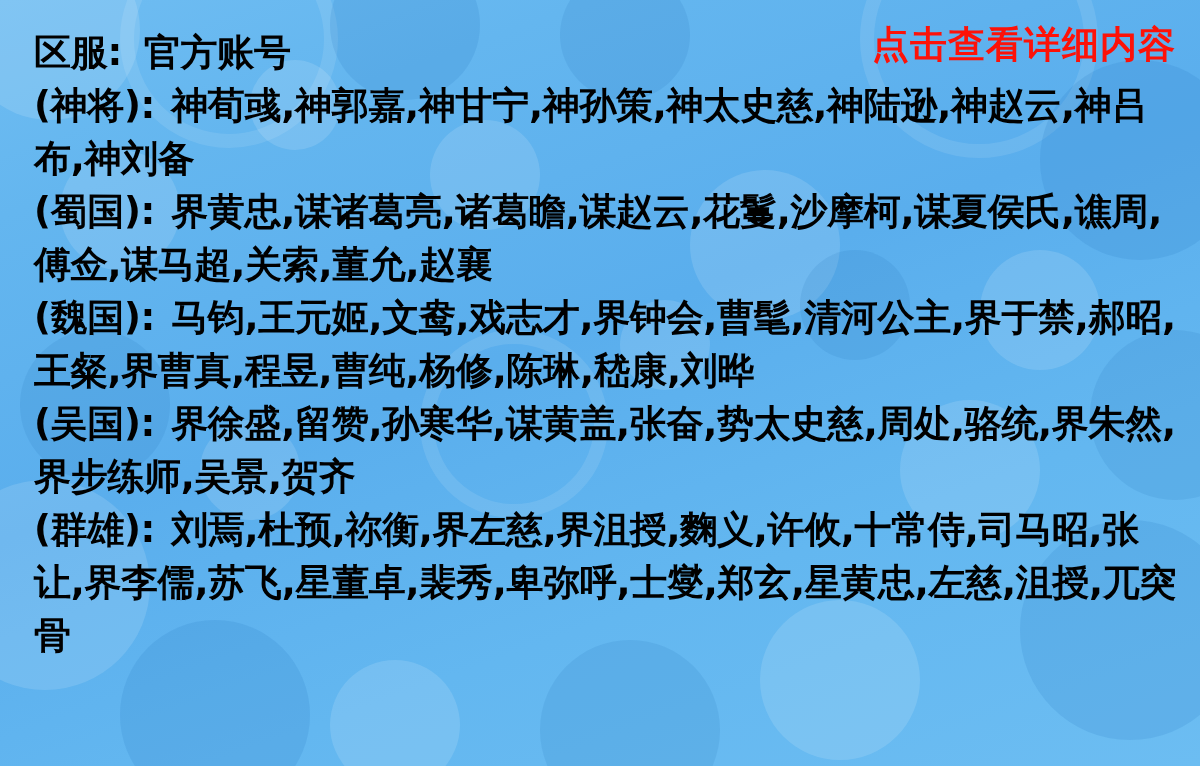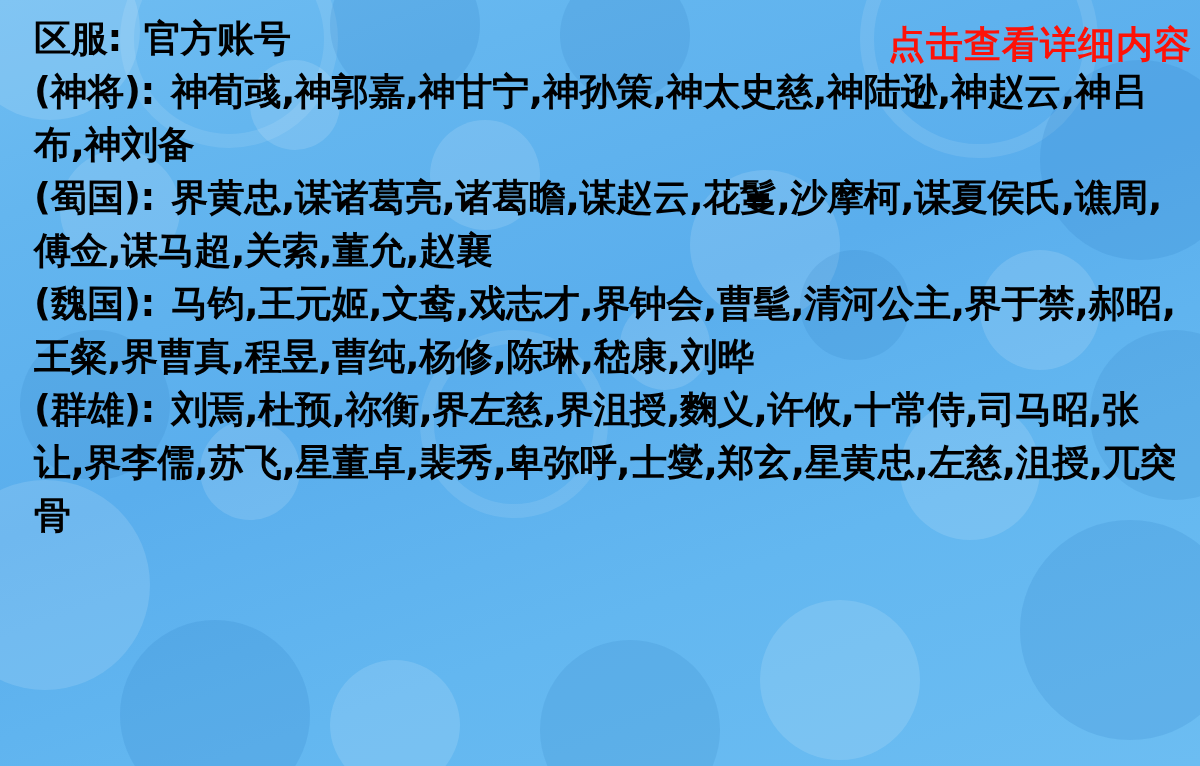--- a/index.html
+++ b/index.html
@@ -35,33 +35,33 @@
   #content {
     position: relative;
     z-index: 2;
     width: 100%;
     height: 100%;
   }
 
   .headline {
     position: absolute;
     top: 26px;
-    right: 8px;
+    right: 24px;
     color: #fd1208;
     font-size: 37px;
     font-weight: bold;
     letter-spacing: 1px;
     line-height: 1;
     white-space: nowrap;
   }
 
   .body-text {
     position: absolute;
     left: 34px;
-    top: 12px;
+    top: 26px;
     width: 1150px;
     color: #000000;
     font-size: 37px;
     font-weight: bold;
     line-height: 53px;
     letter-spacing: -0.3px;
   }
 
   .row {
     display: block;
@@ -125,18 +125,19 @@
 
       <div class="row"><span class="label">区服:</span><span class="gap-lg"></span><span>官方账号</span></div>
 
 
       <div class="row wrap"><span class="label">(神将):</span><span class="gap-sm"></span><span>神荀彧,神郭嘉,神甘宁,神孙策,神太史慈,神陆逊,神赵云,神吕布,神刘备</span></div>
 
       <div class="row wrap"><span class="label">(蜀国):</span><span class="gap-sm"></span><span>界黄忠,谋诸葛亮,诸葛瞻,谋赵云,花鬘,沙摩柯,谋夏侯氏,谯周,傅佥,谋马超,关索,董允,赵襄</span></div>
 
       <div class="row wrap"><span class="label">(魏国):</span><span class="gap-sm"></span><span>马钧,王元姬,文鸯,戏志才,界钟会,曹髦,清河公主,界于禁,郝昭,王粲,界曹真,程昱,曹纯,杨修,陈琳,嵇康,刘晔</span></div>
 
+      <div class="row wrap"><span class="label">(吴国):</span><span class="gap-sm"></span><span>界徐盛,留赞,孙寒华,谋黄盖,张奋,势太史慈,周处,骆统,界朱然,界步练师,吴景,贺齐</span></div>
 
       <div class="row wrap"><span class="label">(群雄):</span><span class="gap-sm"></span><span>刘焉,杜预,祢衡,界左慈,界沮授,麴义,许攸,十常侍,司马昭,张让,界李儒,苏飞,星董卓,裴秀,卑弥呼,士燮,郑玄,星黄忠,左慈,沮授,兀突骨</span></div>
 
     </div>
   </div>
 </div>
 
 </body></html>

